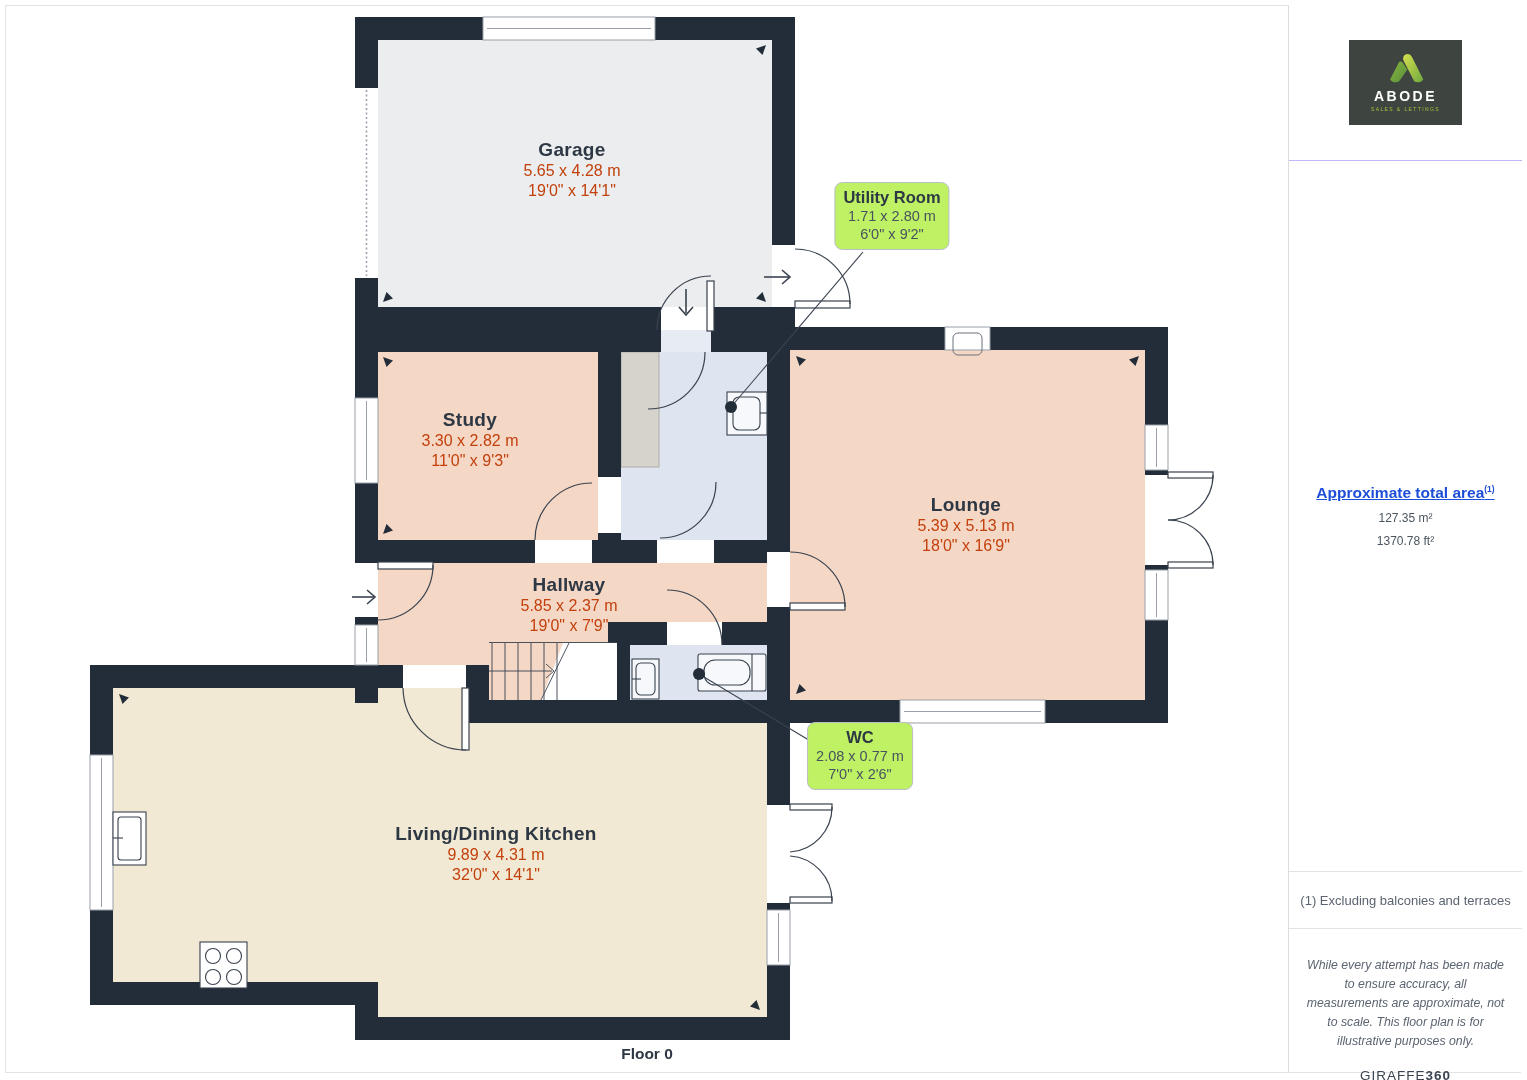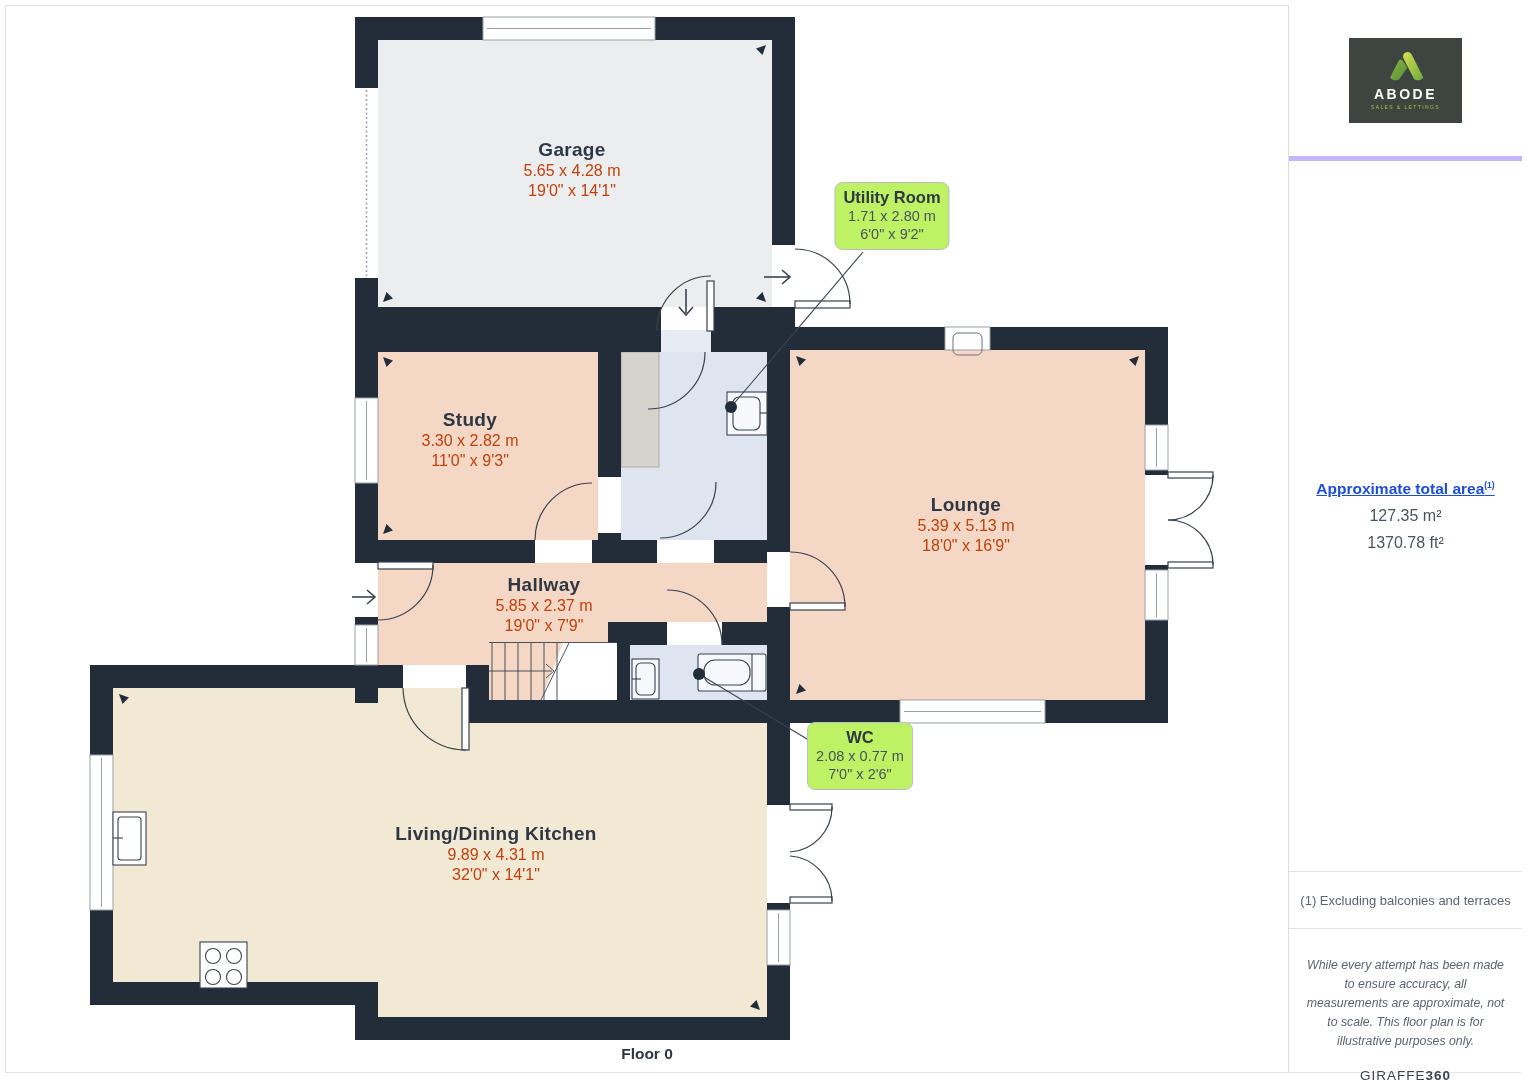--- a/index.html
+++ b/index.html
@@ -17,31 +17,31 @@
   .callout{position:absolute;transform:translateX(-50%);background:#bef264;
            border:1.5px solid #b9bdc5;border-radius:8px;padding:5px 8px 6px;
            text-align:center;white-space:nowrap;}
   .callout .t{font-size:16.5px;font-weight:bold;color:#2e3844;}
   .callout .d{font-size:14.5px;color:#49525f;line-height:1.25;}
   .floor-label{position:absolute;left:647px;top:1045px;transform:translateX(-50%);
                font-size:15.5px;font-weight:bold;color:#2e3844;}
   
   .sidebar{position:absolute;left:1288px;top:5px;width:233px;height:1067px;
            border-left:1px solid #dcdcdc;background:#fff;}
-  .sb-logo{height:156px;border-bottom:5px solid #c4b5fd;display:flex;
+  .sb-logo{height:156px;border-bottom:1px solid #c4b5fd;display:flex;
            align-items:center;justify-content:center;box-sizing:border-box;}
   .logo-box{width:113px;height:85px;background:#3e4540;display:flex;
             flex-direction:column;align-items:center;justify-content:center;}
   .logo-brand{color:#ffffff;font-size:14px;font-weight:bold;letter-spacing:2.5px;margin-top:3px;}
   .logo-tag{color:#a3c13a;font-size:5px;letter-spacing:1.4px;margin-top:2px;}
   .sb-area{height:711px;border-bottom:1px solid #e3e3e3;display:flex;flex-direction:column;
            align-items:center;justify-content:center;text-align:center;box-sizing:border-box;}
   .sb-area .title{font-size:15.5px;font-weight:bold;color:#1d4ed8;text-decoration:underline;}
   .sb-area .title sup{font-size:8.5px;}
-  .sb-area .val{font-size:16px;color:#4a545f;margin-top:9px;}
+  .sb-area .val{font-size:12px;color:#4a545f;margin-top:9px;}
   .sb-area .val:first-of-type{margin-top:13px;}
   .sb-note{height:57px;border-bottom:1px solid #e3e3e3;display:flex;align-items:center;
            justify-content:center;font-size:13px;color:#5b6470;box-sizing:border-box;}
   .sb-disc{padding:27px 15px 0;text-align:center;font-size:12.3px;color:#5b6470;line-height:1.55;font-style:italic;}
   .sb-credit{margin-top:17px;text-align:center;font-size:13.5px;color:#3b444f;letter-spacing:1px;}
   .sb-credit .b{font-weight:bold;}
 </style>
 </head>
 <body>
 
@@ -261,21 +261,21 @@
   <div class="rlabel" style="left:470px;top:409px;">
     <div class="t">Study</div>
     <div class="d">3.30 x 2.82 m</div>
     <div class="d">11'0" x 9'3"</div>
   </div>
   <div class="rlabel" style="left:966px;top:494px;">
     <div class="t">Lounge</div>
     <div class="d">5.39 x 5.13 m</div>
     <div class="d">18'0" x 16'9"</div>
   </div>
-  <div class="rlabel" style="left:544px;top:574px;">
+  <div class="rlabel" style="left:569px;top:574px;">
     <div class="t">Hallway</div>
     <div class="d">5.85 x 2.37 m</div>
     <div class="d">19'0" x 7'9"</div>
   </div>
   <div class="rlabel" style="left:496px;top:823px;">
     <div class="t">Living/Dining Kitchen</div>
     <div class="d">9.89 x 4.31 m</div>
     <div class="d">32'0" x 14'1"</div>
   </div>
 

